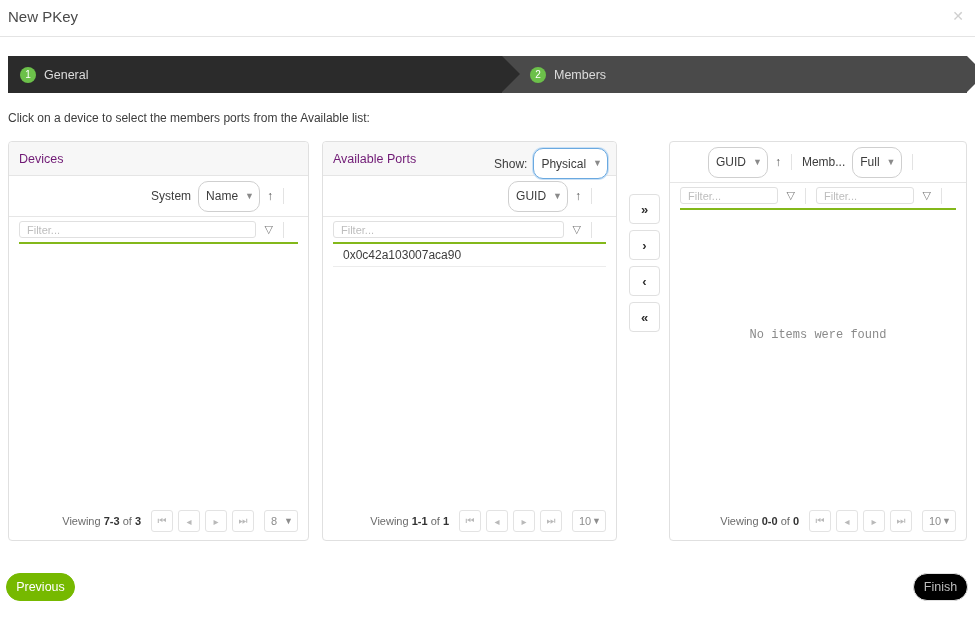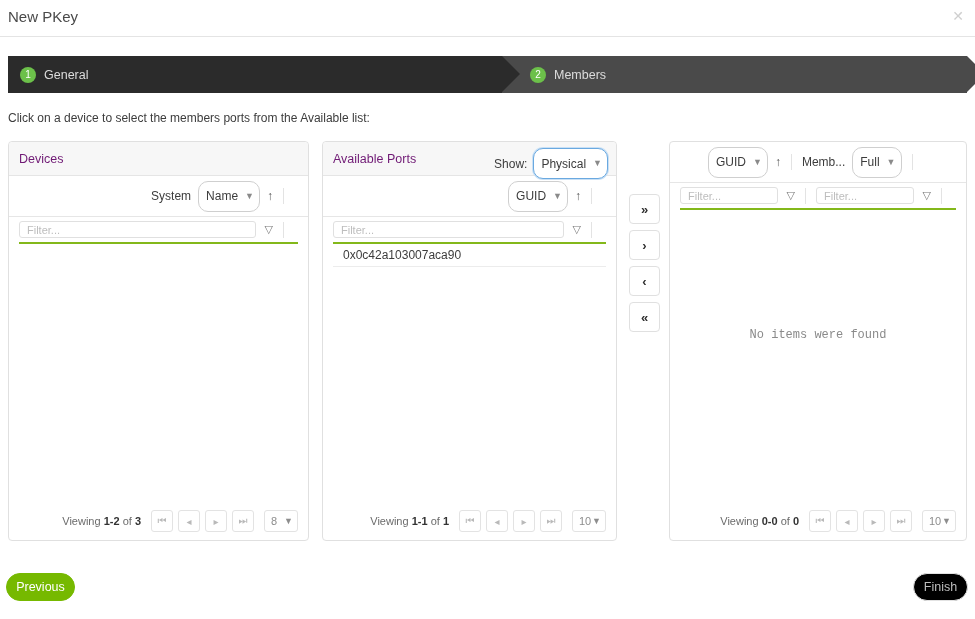--- a/index.html
+++ b/index.html
@@ -381,21 +381,21 @@
     <input class="filter-input" type="text" placeholder="Filter..." style="">
     <span class="funnel">▽</span>
     <div class="col-sep"></div>
   </div>
   <div class="greenline"></div>
 
 
   <div class="pager">
     <span class="pg-text">
       <span>Viewing</span>
-      <b>1-2</b>
+      <b>7-3</b>
       <span>of</span>
       <b>3</b>
     </span>
     <span class="pg-btn">⏮</span>
     <span class="pg-btn">◂</span>
     <span class="pg-btn">▸</span>
     <span class="pg-btn">⏭</span>
     <span class="pg-size">
       <span>8</span>
       <span class="cv">▼</span>

